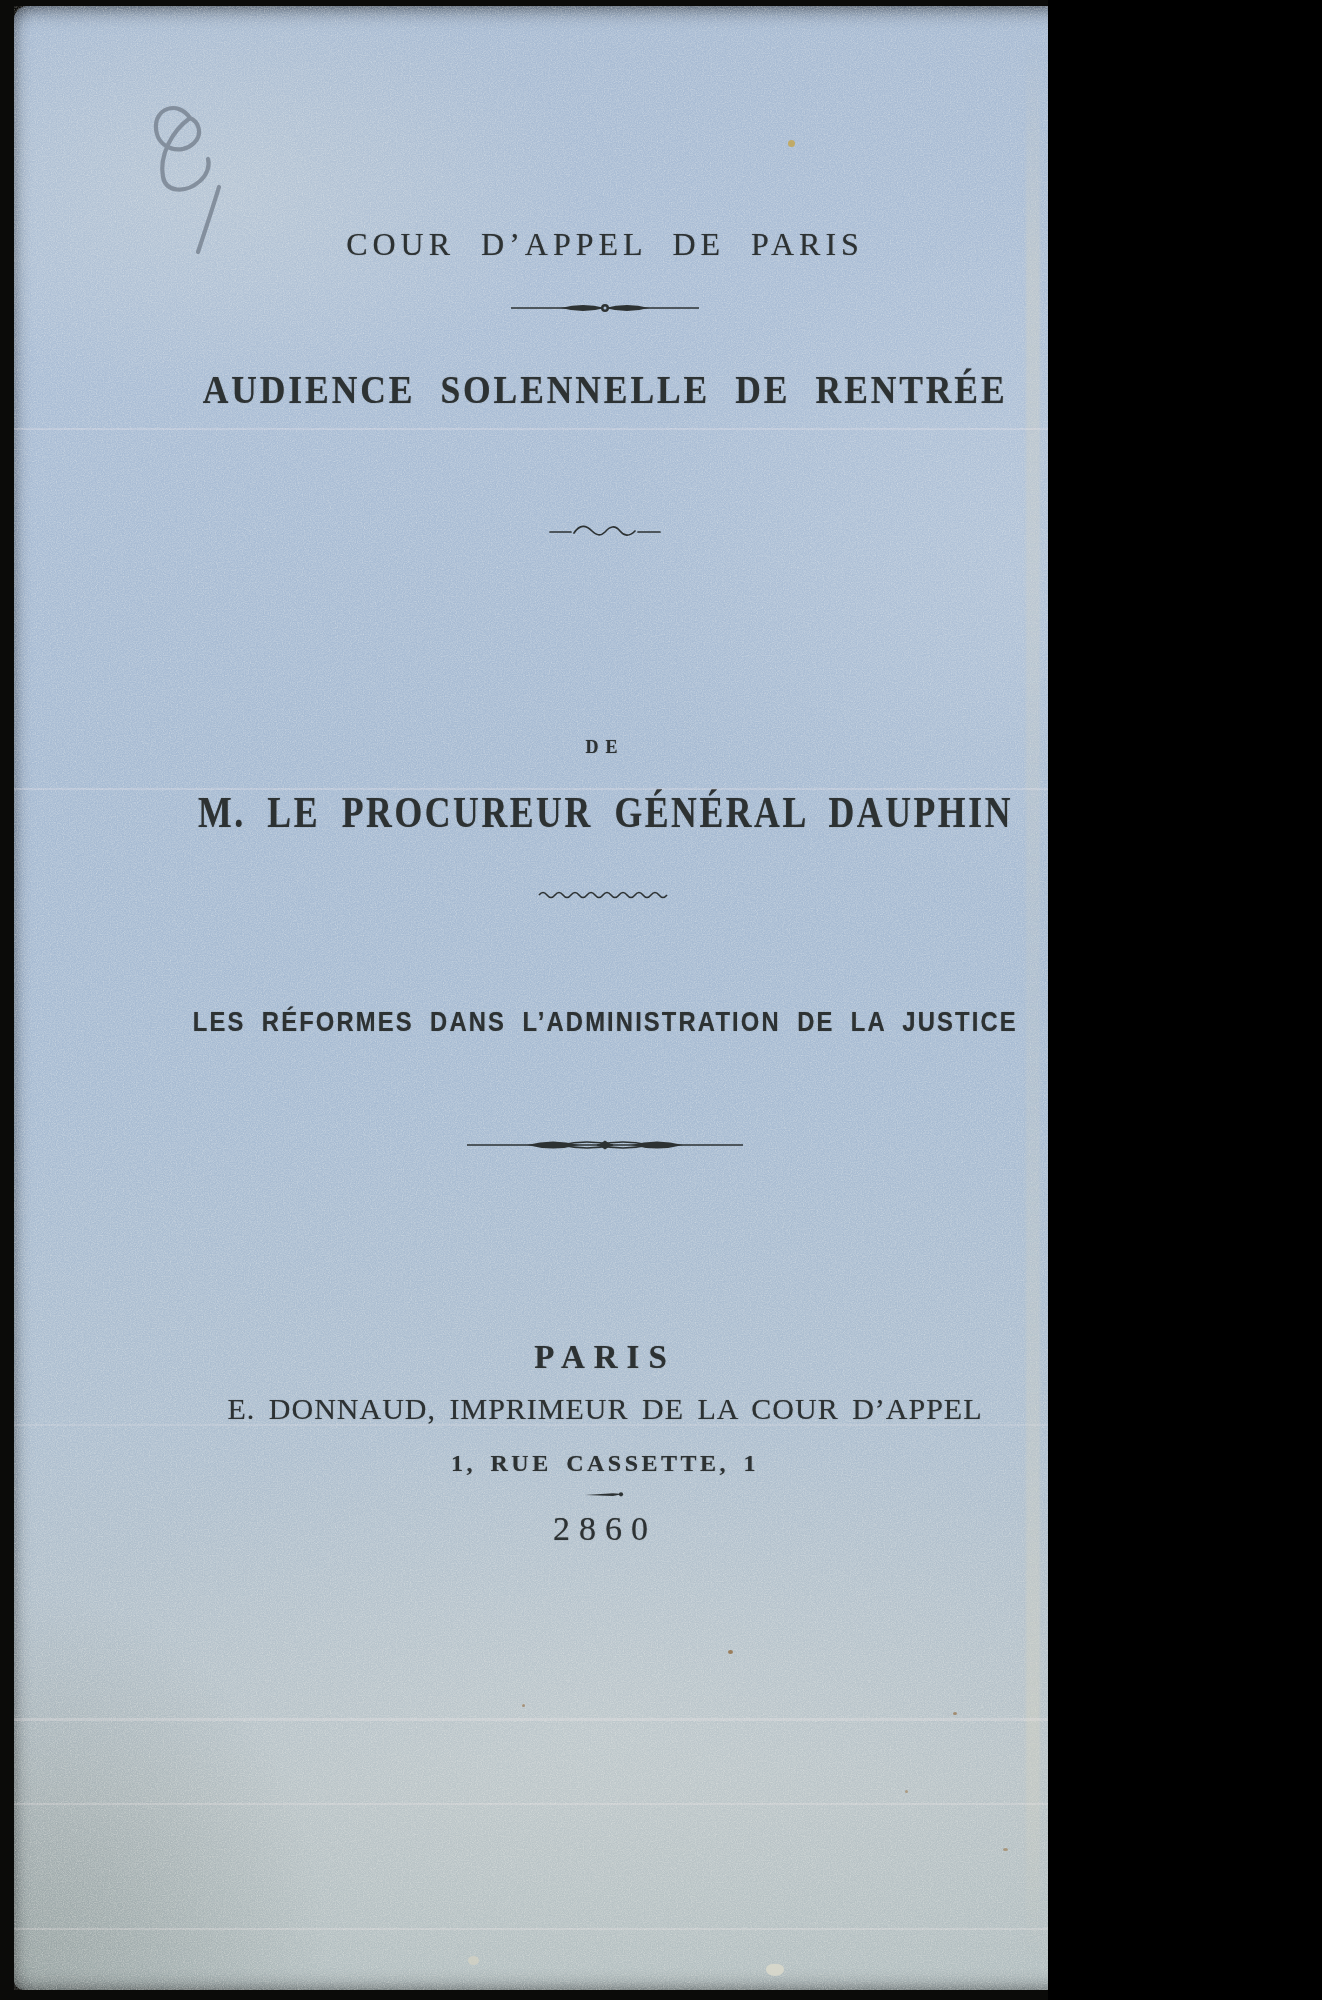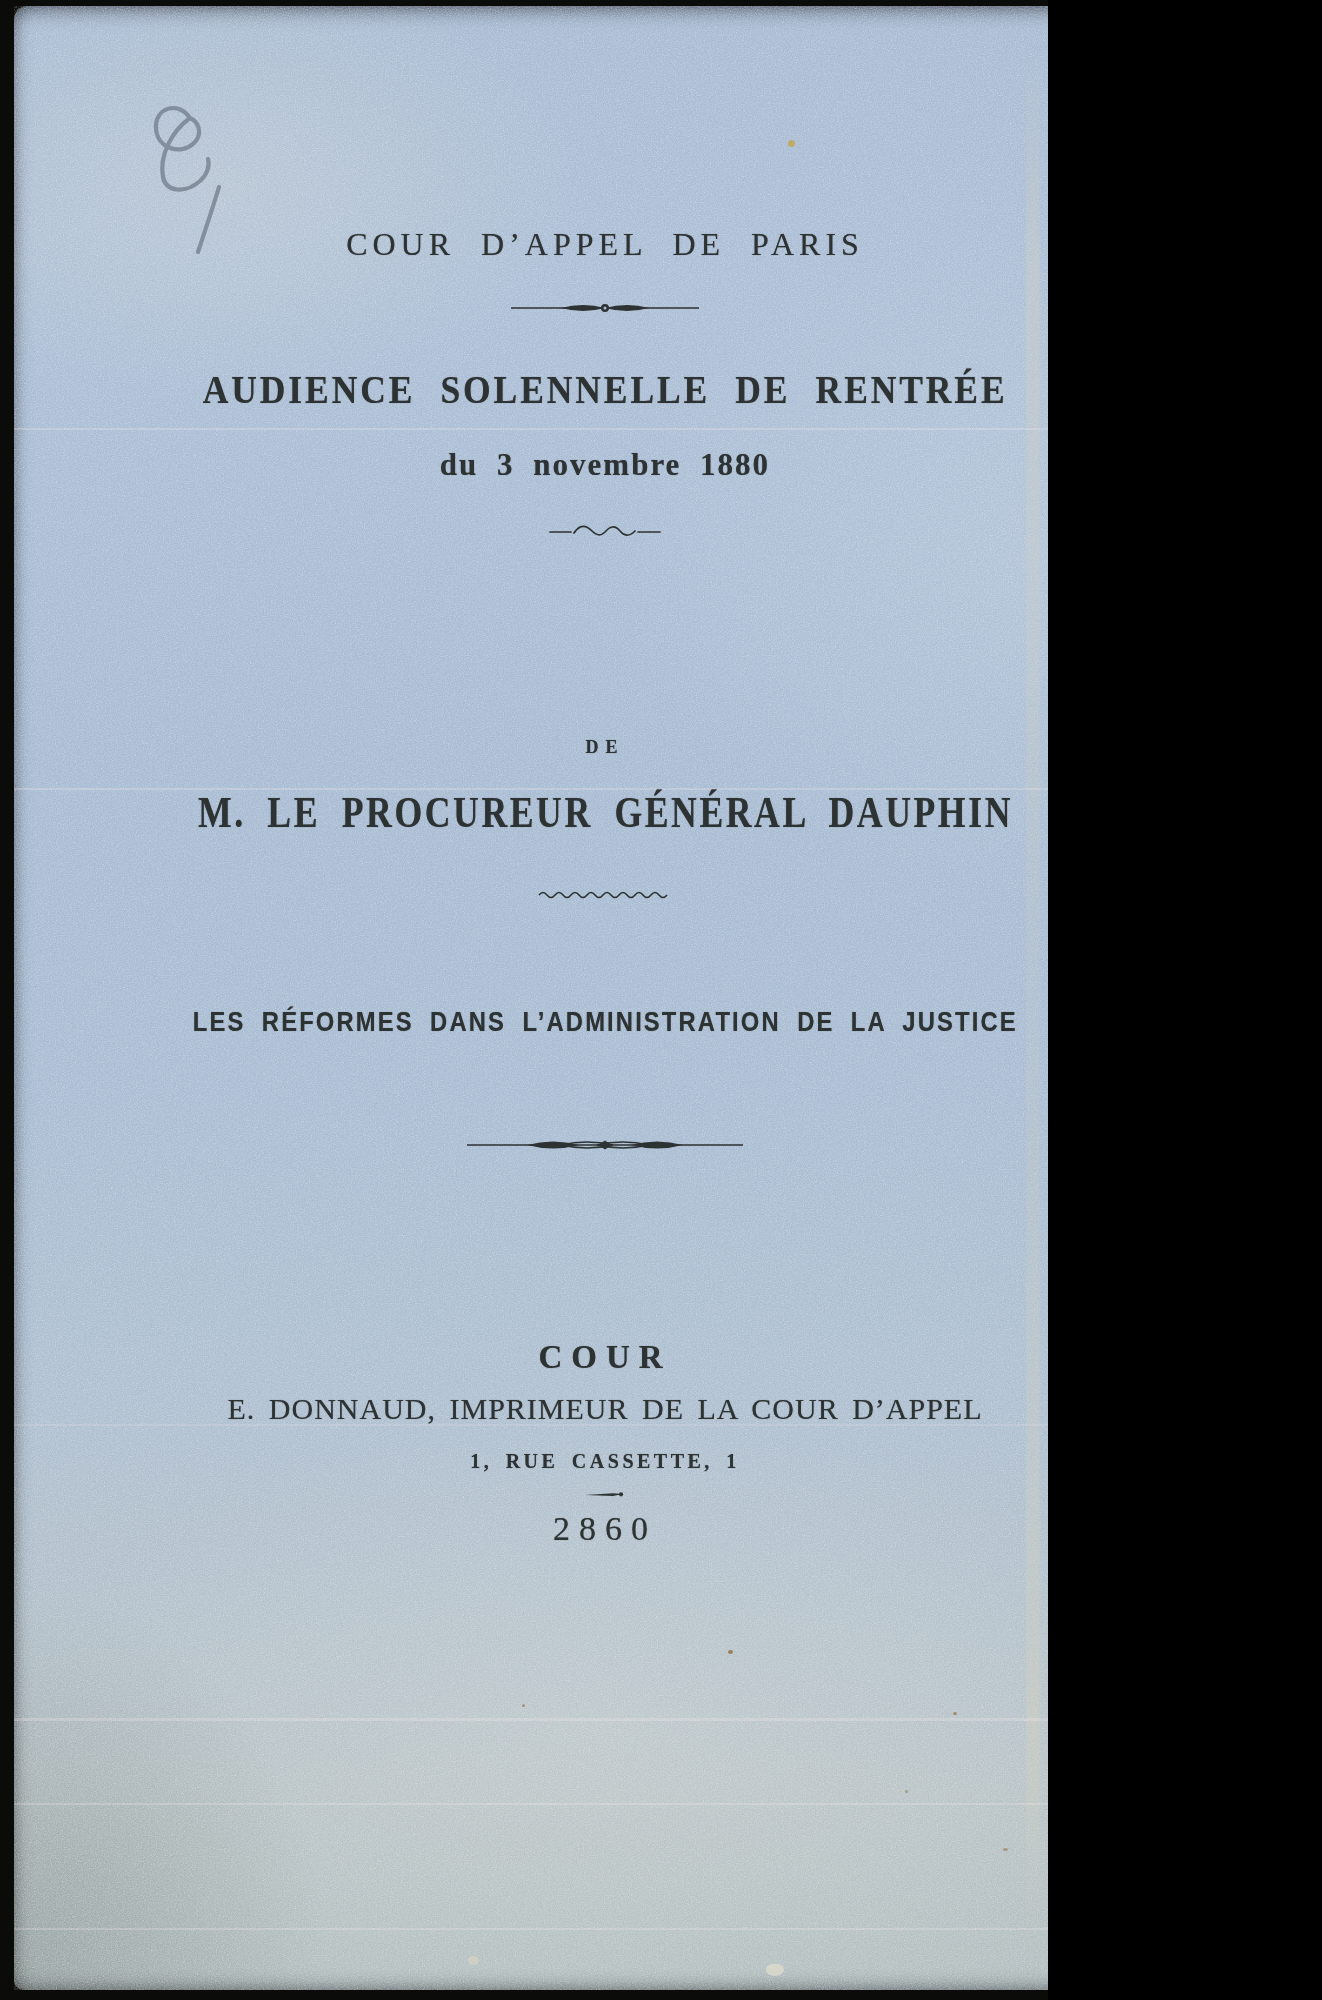--- a/index.html
+++ b/index.html
@@ -43,21 +43,21 @@
   .series-date {top:447px;font-size:31px;font-weight:bold;letter-spacing:2px;word-spacing:9px;}
   .main-title  {top:606px;font-size:76px;font-weight:bold;letter-spacing:13px;}
   .main-title .t{transform:scale(0.97,1.03);}
   .of-label    {top:737px;font-size:18px;font-weight:bold;letter-spacing:7px;}
   .author      {top:788px;font-size:42px;font-weight:bold;letter-spacing:3px;word-spacing:12px;}
   .author .t{transform:scale(0.85,1.04);}
   .subject     {top:1006px;font-family:"Liberation Sans",sans-serif;font-size:28px;font-weight:bold;letter-spacing:2.5px;word-spacing:9px;text-decoration:underline;}
   .subject .t{transform:scaleX(0.85);}
   .city        {top:1339px;font-size:33px;font-weight:bold;letter-spacing:9px;}
   .printer     {top:1392px;font-size:30px;letter-spacing:1px;word-spacing:5px;}
-  .address     {top:1450px;font-size:20px;font-weight:bold;letter-spacing:3.5px;word-spacing:5px;}
+  .address     {top:1450px;font-size:24px;font-weight:bold;letter-spacing:3.5px;word-spacing:5px;}
   .year        {top:1510px;font-size:34px;letter-spacing:9px;}
   
   .orn{position:absolute;left:14px;width:1182px;text-align:center;}
   .orn svg{display:inline-block;vertical-align:top;}
   .orn-spindle{top:300px;}
   .orn-squiggle{top:522px;}
   .orn-wavy{top:887px;}
   .orn-chain{top:1136px;}
   .orn-dash{top:1489px;}
   
@@ -114,21 +114,20 @@
         <line x1="2" y1="8" x2="190" y2="8" stroke-width="1.3"></line>
         <path d="M52,8 Q74,2 96,8 Q74,14 52,8 Z" stroke="none"></path>
         <path d="M140,8 Q118,2 96,8 Q118,14 140,8 Z" stroke="none"></path>
         <circle cx="96" cy="8" r="4" stroke="none"></circle>
         <circle cx="96" cy="8" r="1.5" fill="#a9bdd4" stroke="none"></circle>
       </g>
     </svg>
   </div>
 
   <div class="line series-title"><span class="t">AUDIENCE SOLENNELLE DE RENTRÉE</span></div>
-  <div class="line series-date"><span class="t">du 3 novembre 1880</span></div>
 
   <div class="orn orn-squiggle">
     <svg width="112" height="20" viewBox="0 0 112 20">
       <g fill="none" stroke="#2d3233" stroke-width="1.7" stroke-linecap="round">
         <line x1="1" y1="10" x2="22" y2="10"></line>
         <path d="M25,11 C 31,2 37,3 43,9 C 47,13 51,15 56,10 C 61,4 66,3 71,9 C 75,14 80,15 86,9"></path>
         <line x1="89" y1="10" x2="111" y2="10"></line>
       </g>
     </svg>
   </div>
@@ -150,21 +149,21 @@
         <line x1="2" y1="9" x2="278" y2="9" stroke-width="1.3"></line>
         <path d="M62,9 Q88,2 114,9 Q88,16 62,9 Z" fill="#2d3233" stroke="none"></path>
         <path d="M96,9 Q122,3 148,9 Q122,15 96,9 Z" stroke-width="1.4"></path>
         <path d="M132,9 Q158,3 184,9 Q158,15 132,9 Z" stroke-width="1.4"></path>
         <path d="M166,9 Q192,2 218,9 Q192,16 166,9 Z" fill="#2d3233" stroke="none"></path>
         <path d="M133,9 L140,4.5 L147,9 L140,13.5 Z" fill="#2d3233" stroke="none"></path>
       </g>
     </svg>
   </div>
 
-  <div class="line city"><span class="t">COUR</span></div>
+  <div class="line city"><span class="t">PARIS</span></div>
   <div class="line printer"><span class="t">E. DONNAUD, IMPRIMEUR DE LA COUR D’APPEL</span></div>
   <div class="line address"><span class="t">1, RUE CASSETTE, 1</span></div>
 
   <div class="orn orn-dash">
     <svg width="44" height="10" viewBox="0 0 44 10">
       <path d="M2,6 L30,4.2 L40,5 L30,7 Z" fill="#2d3233"></path>
       <circle cx="38" cy="5.3" r="2.1" fill="#2d3233"></circle>
     </svg>
   </div>
 

